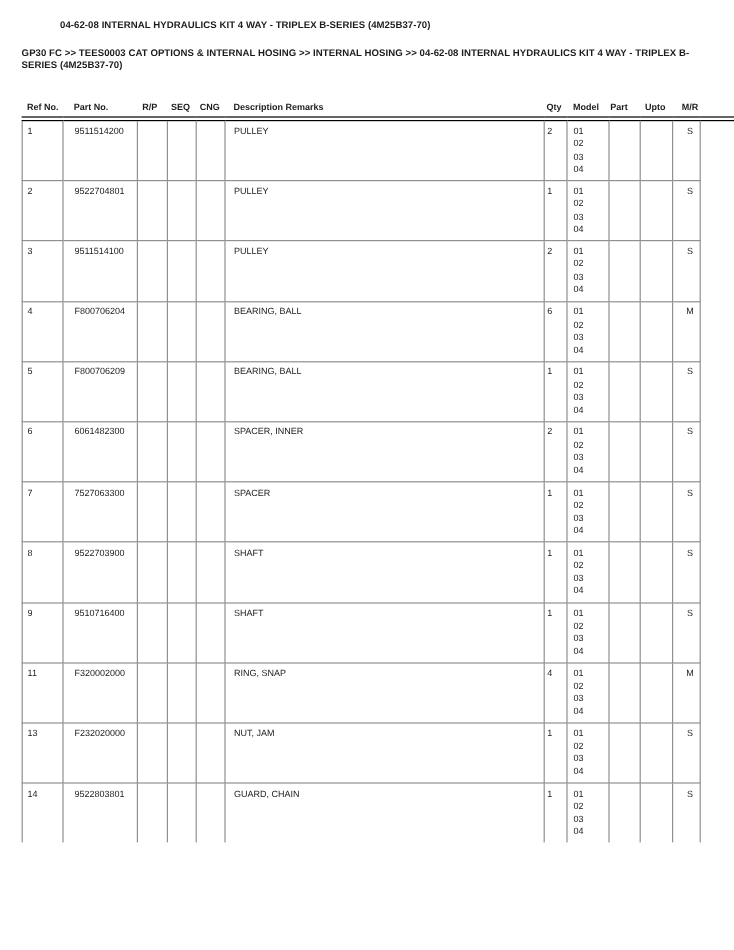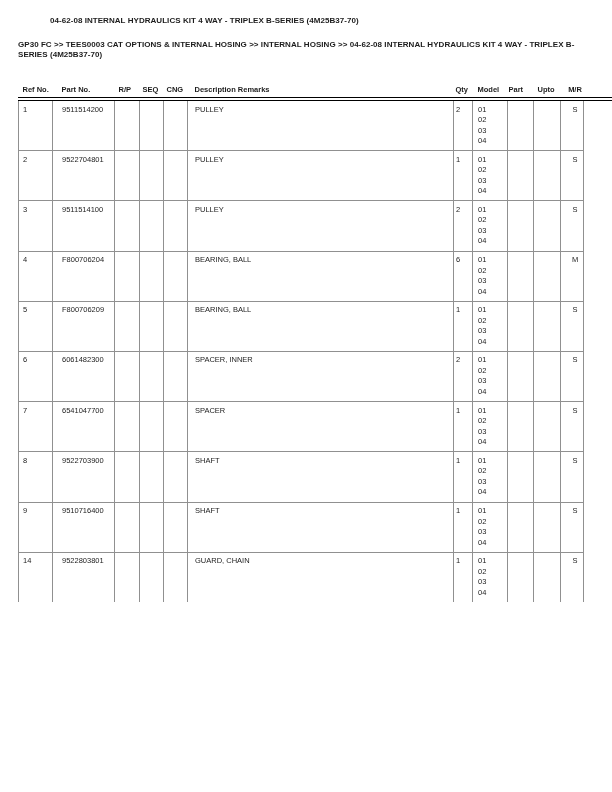--- a/index.html
+++ b/index.html
@@ -179,21 +179,21 @@
 02
 03
 04</td>
         <td class="c-from"></td>
         <td class="c-upto"></td>
         <td class="c-mr">S</td>
         <td class="c-spacer"></td>
       </tr>
       <tr>
         <td class="c-ref">7</td>
-        <td class="c-part">6541047700</td>
+        <td class="c-part">7527063300</td>
         <td class="c-rp"></td>
         <td class="c-seq"></td>
         <td class="c-cng"></td>
         <td class="c-desc">SPACER</td>
         <td class="c-qty">1</td>
         <td class="c-model">01
 02
 03
 04</td>
         <td class="c-from"></td>
@@ -229,20 +229,54 @@
         <td class="c-model">01
 02
 03
 04</td>
         <td class="c-from"></td>
         <td class="c-upto"></td>
         <td class="c-mr">S</td>
         <td class="c-spacer"></td>
       </tr>
       <tr>
+        <td class="c-ref">11</td>
+        <td class="c-part">F320002000</td>
+        <td class="c-rp"></td>
+        <td class="c-seq"></td>
+        <td class="c-cng"></td>
+        <td class="c-desc">RING, SNAP</td>
+        <td class="c-qty">4</td>
+        <td class="c-model">01
+02
+03
+04</td>
+        <td class="c-from"></td>
+        <td class="c-upto"></td>
+        <td class="c-mr">M</td>
+        <td class="c-spacer"></td>
+      </tr>
+      <tr>
+        <td class="c-ref">13</td>
+        <td class="c-part">F232020000</td>
+        <td class="c-rp"></td>
+        <td class="c-seq"></td>
+        <td class="c-cng"></td>
+        <td class="c-desc">NUT, JAM</td>
+        <td class="c-qty">1</td>
+        <td class="c-model">01
+02
+03
+04</td>
+        <td class="c-from"></td>
+        <td class="c-upto"></td>
+        <td class="c-mr">S</td>
+        <td class="c-spacer"></td>
+      </tr>
+      <tr>
         <td class="c-ref">14</td>
         <td class="c-part">9522803801</td>
         <td class="c-rp"></td>
         <td class="c-seq"></td>
         <td class="c-cng"></td>
         <td class="c-desc">GUARD, CHAIN</td>
         <td class="c-qty">1</td>
         <td class="c-model">01
 02
 03

